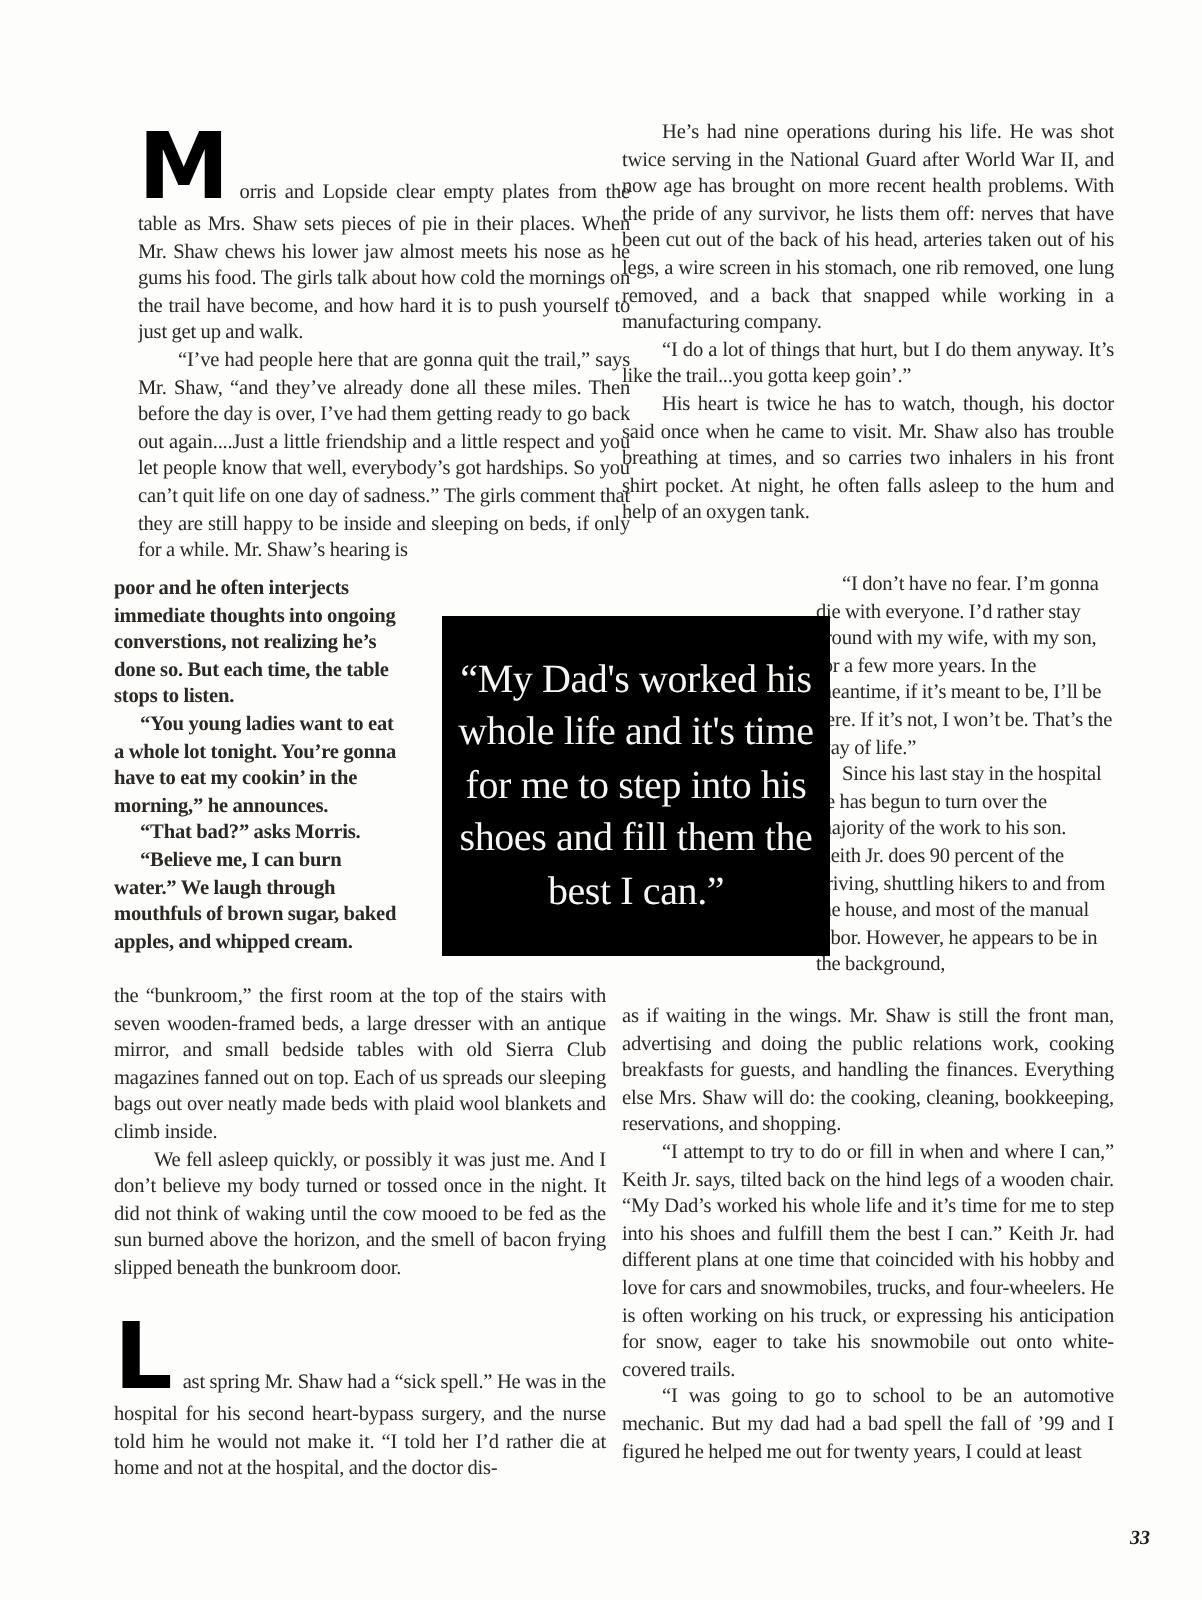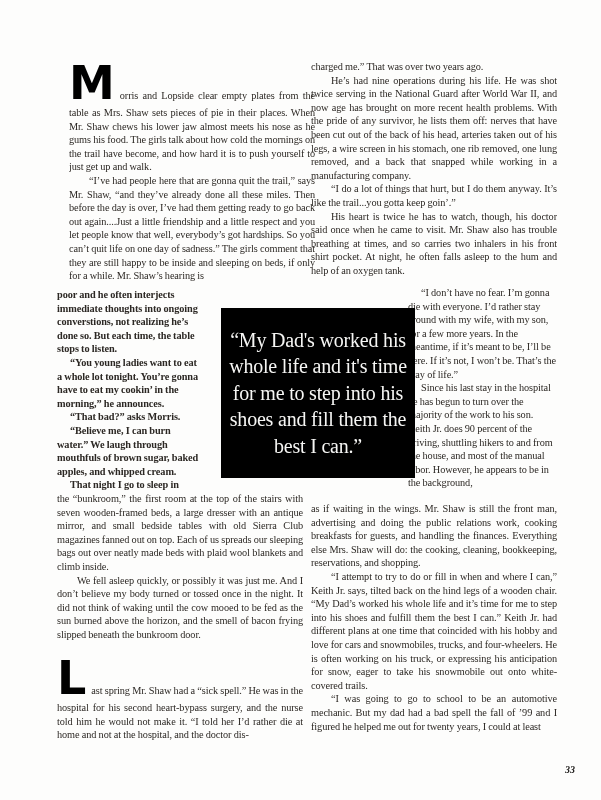--- a/index.html
+++ b/index.html
@@ -53,34 +53,32 @@
   <div class="seg" id="seg-la">
     <p class="para"><span class="dropcap">M</span><span>orris and Lopside clear empty plates from the table as Mrs. Shaw sets pieces of pie in their places. When Mr. Shaw chews his lower jaw almost meets his nose as he gums his food. The girls talk about how cold the mornings on the trail have become, and how hard it is to push yourself to just get up and walk.</span></p>
     <p class="para indent">“I’ve had people here that are gonna quit the trail,” says Mr. Shaw, “and they’ve already done all these miles. Then before the day is over, I’ve had them getting ready to go back out again....Just a little friendship and a little respect and you let people know that well, everybody’s got hardships. So you can’t quit life on one day of sadness.” The girls comment that they are still happy to be inside and sleeping on beds, if only for a while. Mr. Shaw’s hearing is</p>
   </div>
 
   <div class="seg ragged" id="seg-lb">
     <p class="para">poor and he often interjects immediate thoughts into ongoing converstions, not realizing he’s done so. But each time, the table stops to listen.</p>
     <p class="para indent-sm">“You young ladies want to eat a whole lot tonight. You’re gonna have to eat my cookin’ in the morning,” he announces.</p>
     <p class="para indent-sm">“That bad?” asks Morris.</p>
     <p class="para indent-sm">“Believe me, I can burn water.” We laugh through mouthfuls of brown sugar, baked apples, and whipped cream.</p>
-    <p class="para indent-sm">That night I go to sleep in</p>
   </div>
 
   <div class="seg" id="seg-lc">
     <p class="para">the “bunkroom,” the first room at the top of the stairs with seven wooden-framed beds, a large dresser with an antique mirror, and small bedside tables with old Sierra Club magazines fanned out on top. Each of us spreads our sleeping bags out over neatly made beds with plaid wool blankets and climb inside.</p>
     <p class="para indent">We fell asleep quickly, or possibly it was just me. And I don’t believe my body turned or tossed once in the night. It did not think of waking until the cow mooed to be fed as the sun burned above the horizon, and the smell of bacon frying slipped beneath the bunkroom door.</p>
   </div>
 
   <div class="seg open" id="seg-ld">
     <p class="para"><span class="dropcap">L</span><span>ast spring Mr. Shaw had a “sick spell.” He was in the hospital for his second heart-bypass surgery, and the nurse told him he would not make it. “I told her I’d rather die at home and not at the hospital, and the doctor dis-</span></p>
   </div>
 
   <div class="seg" id="seg-ra">
-    <p class="para">charged me.” That was over two years ago.</p>
     <p class="para indent">He’s had nine operations during his life. He was shot twice serving in the National Guard after World War II, and now age has brought on more recent health problems. With the pride of any survivor, he lists them off: nerves that have been cut out of the back of his head, arteries taken out of his legs, a wire screen in his stomach, one rib removed, one lung removed, and a back that snapped while working in a manufacturing company.</p>
     <p class="para indent">“I do a lot of things that hurt, but I do them anyway. It’s like the trail...you gotta keep goin’.”</p>
     <p class="para indent">His heart is twice he has to watch, though, his doctor said once when he came to visit. Mr. Shaw also has trouble breathing at times, and so carries two inhalers in his front shirt pocket. At night, he often falls asleep to the hum and help of an oxygen tank.</p>
   </div>
 
   <div class="seg ragged" id="seg-rb">
     <p class="para indent-sm">“I don’t have no fear. I’m gonna die with everyone. I’d rather stay around with my wife, with my son, for a few more years. In the meantime, if it’s meant to be, I’ll be here. If it’s not, I won’t be. That’s the way of life.”</p>
     <p class="para indent-sm">Since his last stay in the hospital he has begun to turn over the majority of the work to his son. Keith Jr. does 90 percent of the driving, shuttling hikers to and from the house, and most of the manual labor. However, he appears to be in the background,</p>
   </div>
 

